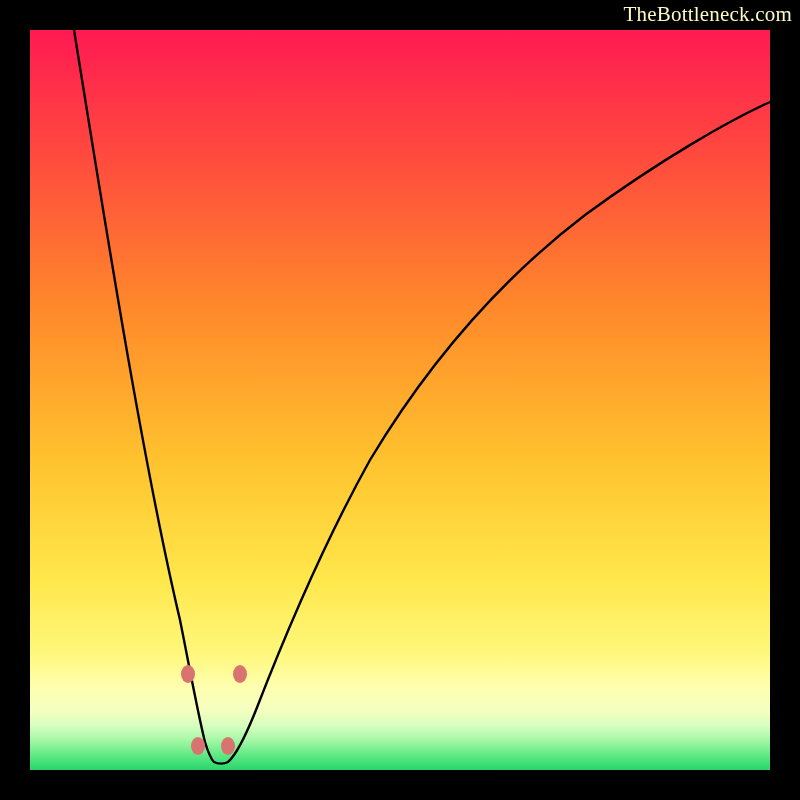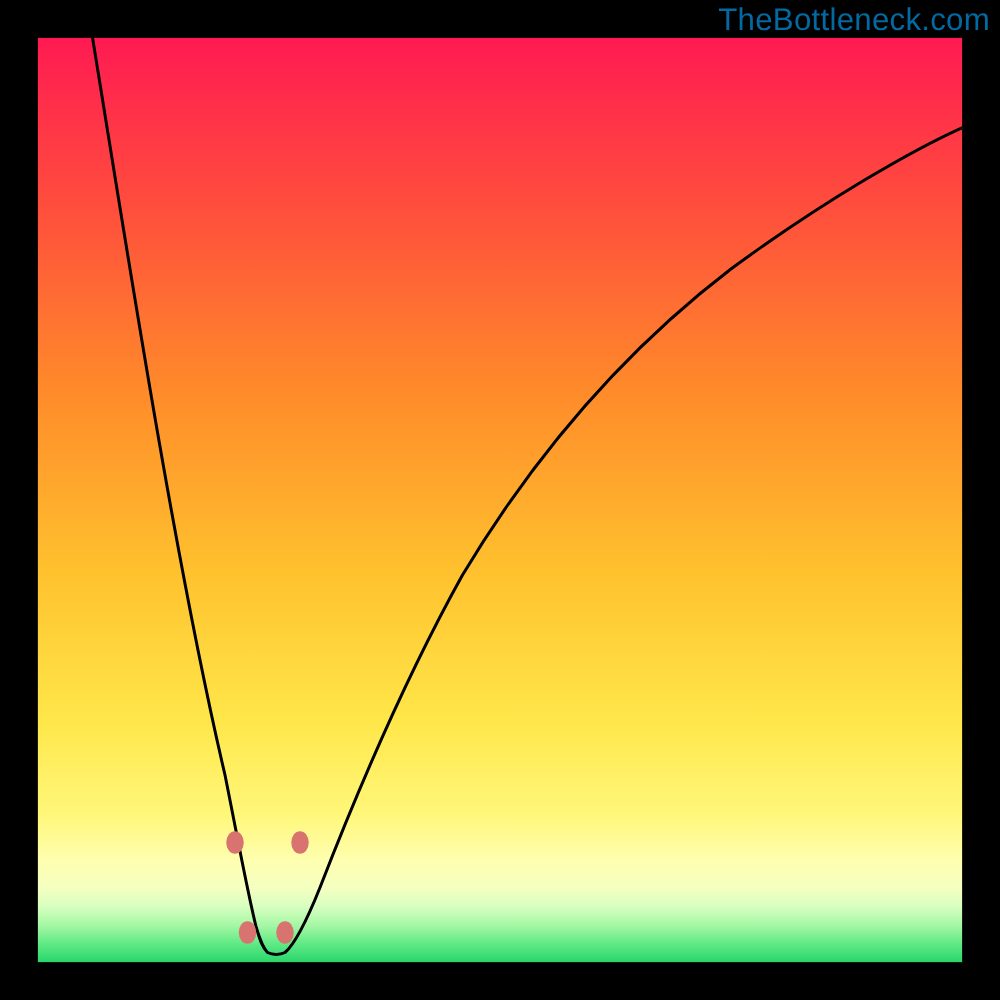--- a/index.html
+++ b/index.html
@@ -19,23 +19,23 @@
     overflow: hidden;
   }
   .gradient-bg {
     position: absolute;
     inset: 0;
   }
   .watermark {
     position: absolute;
     top: 2px;
     right: 8px;
-    font-family: Liberation Sans, sans-serif;
-    font-size: 25px;
-    color: #0369a1;
+    font-family: Liberation Serif, serif;
+    font-size: 21px;
+    color: #fef9c3;
     font-weight: 500;
     letter-spacing: 0.2px;
   }
   svg.curve {
     position: absolute;
     inset: 0;
   }
   .marker {
     position: absolute;
     width: 14px;

